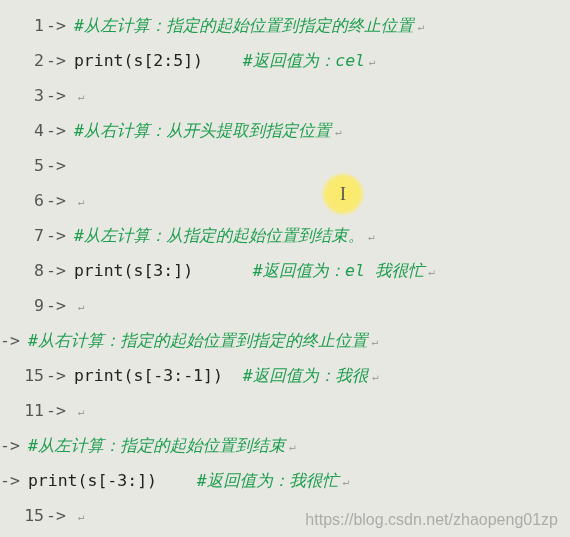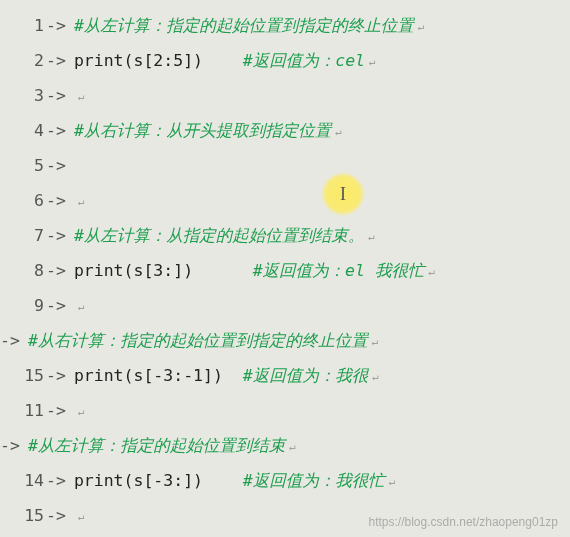--- a/index.html
+++ b/index.html
@@ -61,21 +61,21 @@
   .ibeam {
     font-family: serif;
     font-size: 18px;
     color: #555;
   }
   .watermark {
     position: absolute;
     bottom: 8px;
     right: 12px;
     color: rgba(120,120,120,0.55);
-    font-size: 12px;
+    font-size: 16px;
     font-family: Arial, sans-serif;
     pointer-events: none;
     padding-left: 9px;
   }
 </style>
 </head>
 <body>
 
 <div class="code-area" id="code-area">
     <div class="line"><span class="gutter">1</span><span class="arrow">-&gt;</span><span class="content"><span class="comment">#从左计算：指定的起始位置到指定的终止位置</span><span class="pmark">↵</span></span></div>
@@ -84,21 +84,21 @@
     <div class="line"><span class="gutter">4</span><span class="arrow">-&gt;</span><span class="content"><span class="comment">#从右计算：从开头提取到指定位置</span><span class="pmark">↵</span></span></div>
     <div class="line"><span class="gutter">5</span><span class="arrow">-&gt;</span></div>
     <div class="line"><span class="gutter">6</span><span class="arrow">-&gt;</span><span class="content"><span class="pmark">↵</span></span></div>
     <div class="line"><span class="gutter">7</span><span class="arrow">-&gt;</span><span class="content"><span class="comment">#从左计算：从指定的起始位置到结束。</span><span class="pmark">↵</span></span></div>
     <div class="line"><span class="gutter">8</span><span class="arrow">-&gt;</span><span class="content"><span class="code">print(s[3:])      </span><span class="comment">#返回值为：el 我很忙</span><span class="pmark">↵</span></span></div>
     <div class="line"><span class="gutter">9</span><span class="arrow">-&gt;</span><span class="content"><span class="pmark">↵</span></span></div>
     <div class="line"><span class="arrow">-&gt;</span><span class="content"><span class="comment">#从右计算：指定的起始位置到指定的终止位置</span><span class="pmark">↵</span></span></div>
     <div class="line"><span class="gutter">15</span><span class="arrow">-&gt;</span><span class="content"><span class="code">print(s[-3:-1])  </span><span class="comment">#返回值为：我很</span><span class="pmark">↵</span></span></div>
     <div class="line"><span class="gutter">11</span><span class="arrow">-&gt;</span><span class="content"><span class="pmark">↵</span></span></div>
     <div class="line"><span class="arrow">-&gt;</span><span class="content"><span class="comment">#从左计算：指定的起始位置到结束</span><span class="pmark">↵</span></span></div>
-    <div class="line"><span class="gutter">14</span><span class="arrow">-&gt;</span><span class="content"><span class="code">print(s[-3:])    </span><span class="comment">#返回值为：我很忙</span><span class="pmark">↵</span></span></div>
+    <div class="line"><span class="arrow">-&gt;</span><span class="content"><span class="code">print(s[-3:])    </span><span class="comment">#返回值为：我很忙</span><span class="pmark">↵</span></span></div>
     <div class="line"><span class="gutter">15</span><span class="arrow">-&gt;</span><span class="content"><span class="pmark">↵</span></span></div>
   </div>
 
 <div class="cursor-highlight">
   <span class="ibeam">I</span>
 </div>
 
 <div class="watermark">https://blog.csdn.net/zhaopeng01zp</div>
 
 </body></html>

